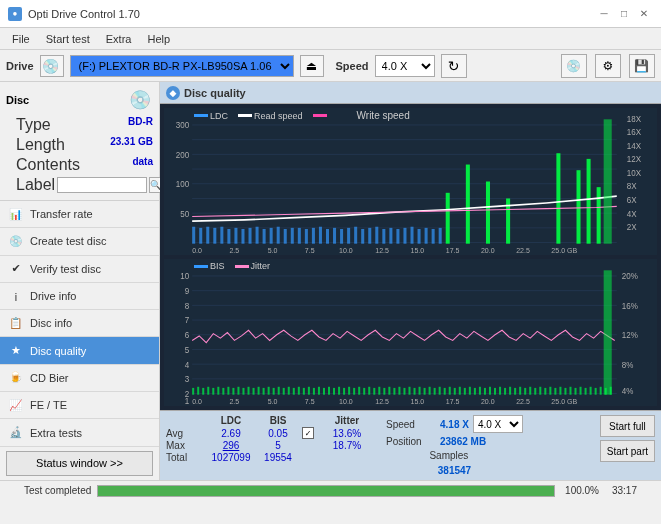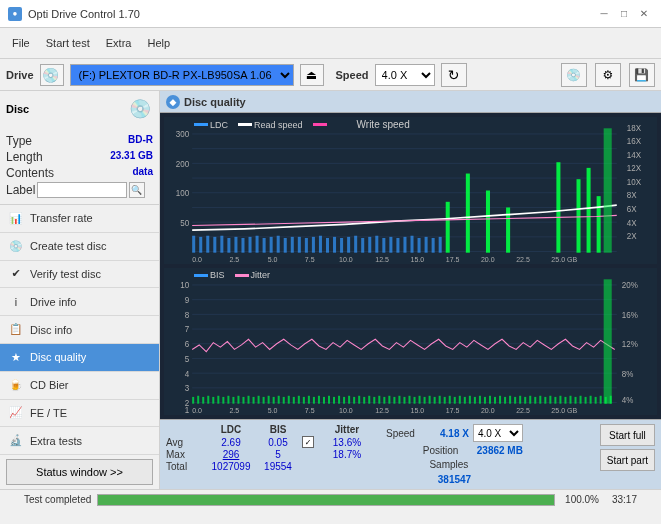--- a/index.html
+++ b/index.html
@@ -7,43 +7,43 @@
     
     
     .titlebar { background: #fff; height: 28px; display: flex; align-items: center; justify-content: space-between; padding: 0 8px; border-bottom: 1px solid #ccc; }
     .titlebar-left { display: flex; align-items: center; gap: 6px; }
     .titlebar-icon { width: 14px; height: 14px; background: #4a90d9; border-radius: 2px; display: flex; align-items: center; justify-content: center; color: white; font-size: 8px; }
     .titlebar-title { font-size: 11px; color: #333; }
     .titlebar-controls { display: flex; gap: 2px; }
     .titlebar-btn { width: 18px; height: 18px; display: flex; align-items: center; justify-content: center; font-size: 10px; color: #666; cursor: pointer; border: none; background: none; }
     
     
-    .menubar { background: #f0f0f0; height: 31px; display: flex; align-items: center; padding: 0 4px; border-bottom: 1px solid #d0d0d0; }
+    .menubar { background: #f0f0f0; height: 22px; display: flex; align-items: center; padding: 0 4px; border-bottom: 1px solid #d0d0d0; }
     .menu-item { padding: 2px 8px; font-size: 11px; color: #333; cursor: pointer; height: 22px; display: flex; align-items: center; }
     
     
     .drivebar { background: #f0f0f0; height: 32px; display: flex; align-items: center; padding: 0 6px; gap: 6px; border-bottom: 1px solid #d0d0d0; }
     .drive-label { font-size: 11px; color: #333; font-weight: bold; }
     .drive-select { height: 22px; border: 1px solid #aaa; background: #3b82f6; font-size: 11px; min-width: 200px; padding: 0 4px; }
     .drive-icon-btn { width: 24px; height: 22px; border: 1px solid #aaa; background: #f5f5f5; display: flex; align-items: center; justify-content: center; cursor: pointer; font-size: 12px; }
     .speed-label { font-size: 11px; color: #333; font-weight: bold; margin-left: 6px; }
     .speed-select { height: 22px; border: 1px solid #aaa; background: white; font-size: 11px; width: 60px; padding: 0 2px; }
     .toolbar-icon-btn { width: 26px; height: 24px; border: 1px solid #aaa; background: #f5f5f5; display: flex; align-items: center; justify-content: center; cursor: pointer; font-size: 12px; }
     
     
     .main { display: flex; height: calc(524px - 28px - 22px - 32px - 24px - 20px); }
     
     
     .sidebar { width: 160px; background: #f0f0f0; border-right: 1px solid #d0d0d0; display: flex; flex-direction: column; }
     
     
     .disc-panel { background: #f0f0f0; padding: 6px; border-bottom: 1px solid #d0d0d0; }
-    .disc-header { display: flex; align-items: center; gap: 4px; margin-bottom: 13px; }
+    .disc-header { display: flex; align-items: center; gap: 4px; margin-bottom: 4px; }
     .info-row { display: flex; justify-content: space-between; margin-bottom: 2px; }
-    .info-label { color: #333; font-size: 12px; }
+    .info-label { color: #333; font-size: 16px; margin-left: 10px; }
     .info-value { color: #0000cc; font-size: 10px; font-weight: bold; }
     .label-row { display: flex; align-items: center; gap: 2px; margin-top: 2px; }
     .label-input { border: 1px solid #aaa; height: 16px; width: 90px; font-size: 10px; }
     .label-icon-btn { width: 16px; height: 16px; border: 1px solid #aaa; background: #f5f5f5; cursor: pointer; display: flex; align-items: center; justify-content: center; font-size: 9px; }
     
     
     .nav-item { height: 28px; display: flex; align-items: center; padding: 0 8px; gap: 6px; cursor: pointer; border-bottom: 1px solid #d8d8d8; font-size: 11px; color: #333; }
     .nav-item.active { background: #4a90d9; color: white; }
     .nav-item-icon { width: 16px; height: 16px; display: flex; align-items: center; justify-content: center; font-size: 11px; flex-shrink: 0; }
     
@@ -487,21 +487,21 @@
       </div>
 
       <div style="display:flex;flex-direction:column;gap:3px;margin-left:8px;">
         <div style="display:flex;align-items:center;gap:4px;">
           <span style="font-size:10px;color:#333;min-width:50px;">Speed</span>
           <span style="font-size:10px;color:#0055cc;font-weight:bold;">4.18 X</span>
           <select style="height:18px;font-size:10px;border:1px solid #aaa;background:white;width:50px;">
             <option>4.0 X</option>
           </select>
         </div>
-        <div style="display:flex;align-items:center;gap:4px;justify-content:flex-end;">
+        <div style="display:flex;align-items:center;gap:4px;">
           <span style="font-size:10px;color:#333;min-width:50px;">Position</span>
           <span style="font-size:10px;color:#0055cc;font-weight:bold;">23862 MB</span>
         </div>
         <div style="display:flex;align-items:center;gap:4px;flex-direction:column;">
           <span style="font-size:10px;color:#333;min-width:50px;">Samples</span>
           <span style="font-size:10px;color:#0055cc;font-weight:bold;">381547</span>
         </div>
       </div>
 
       <div style="display:flex;flex-direction:column;gap:3px;margin-left:auto;">

